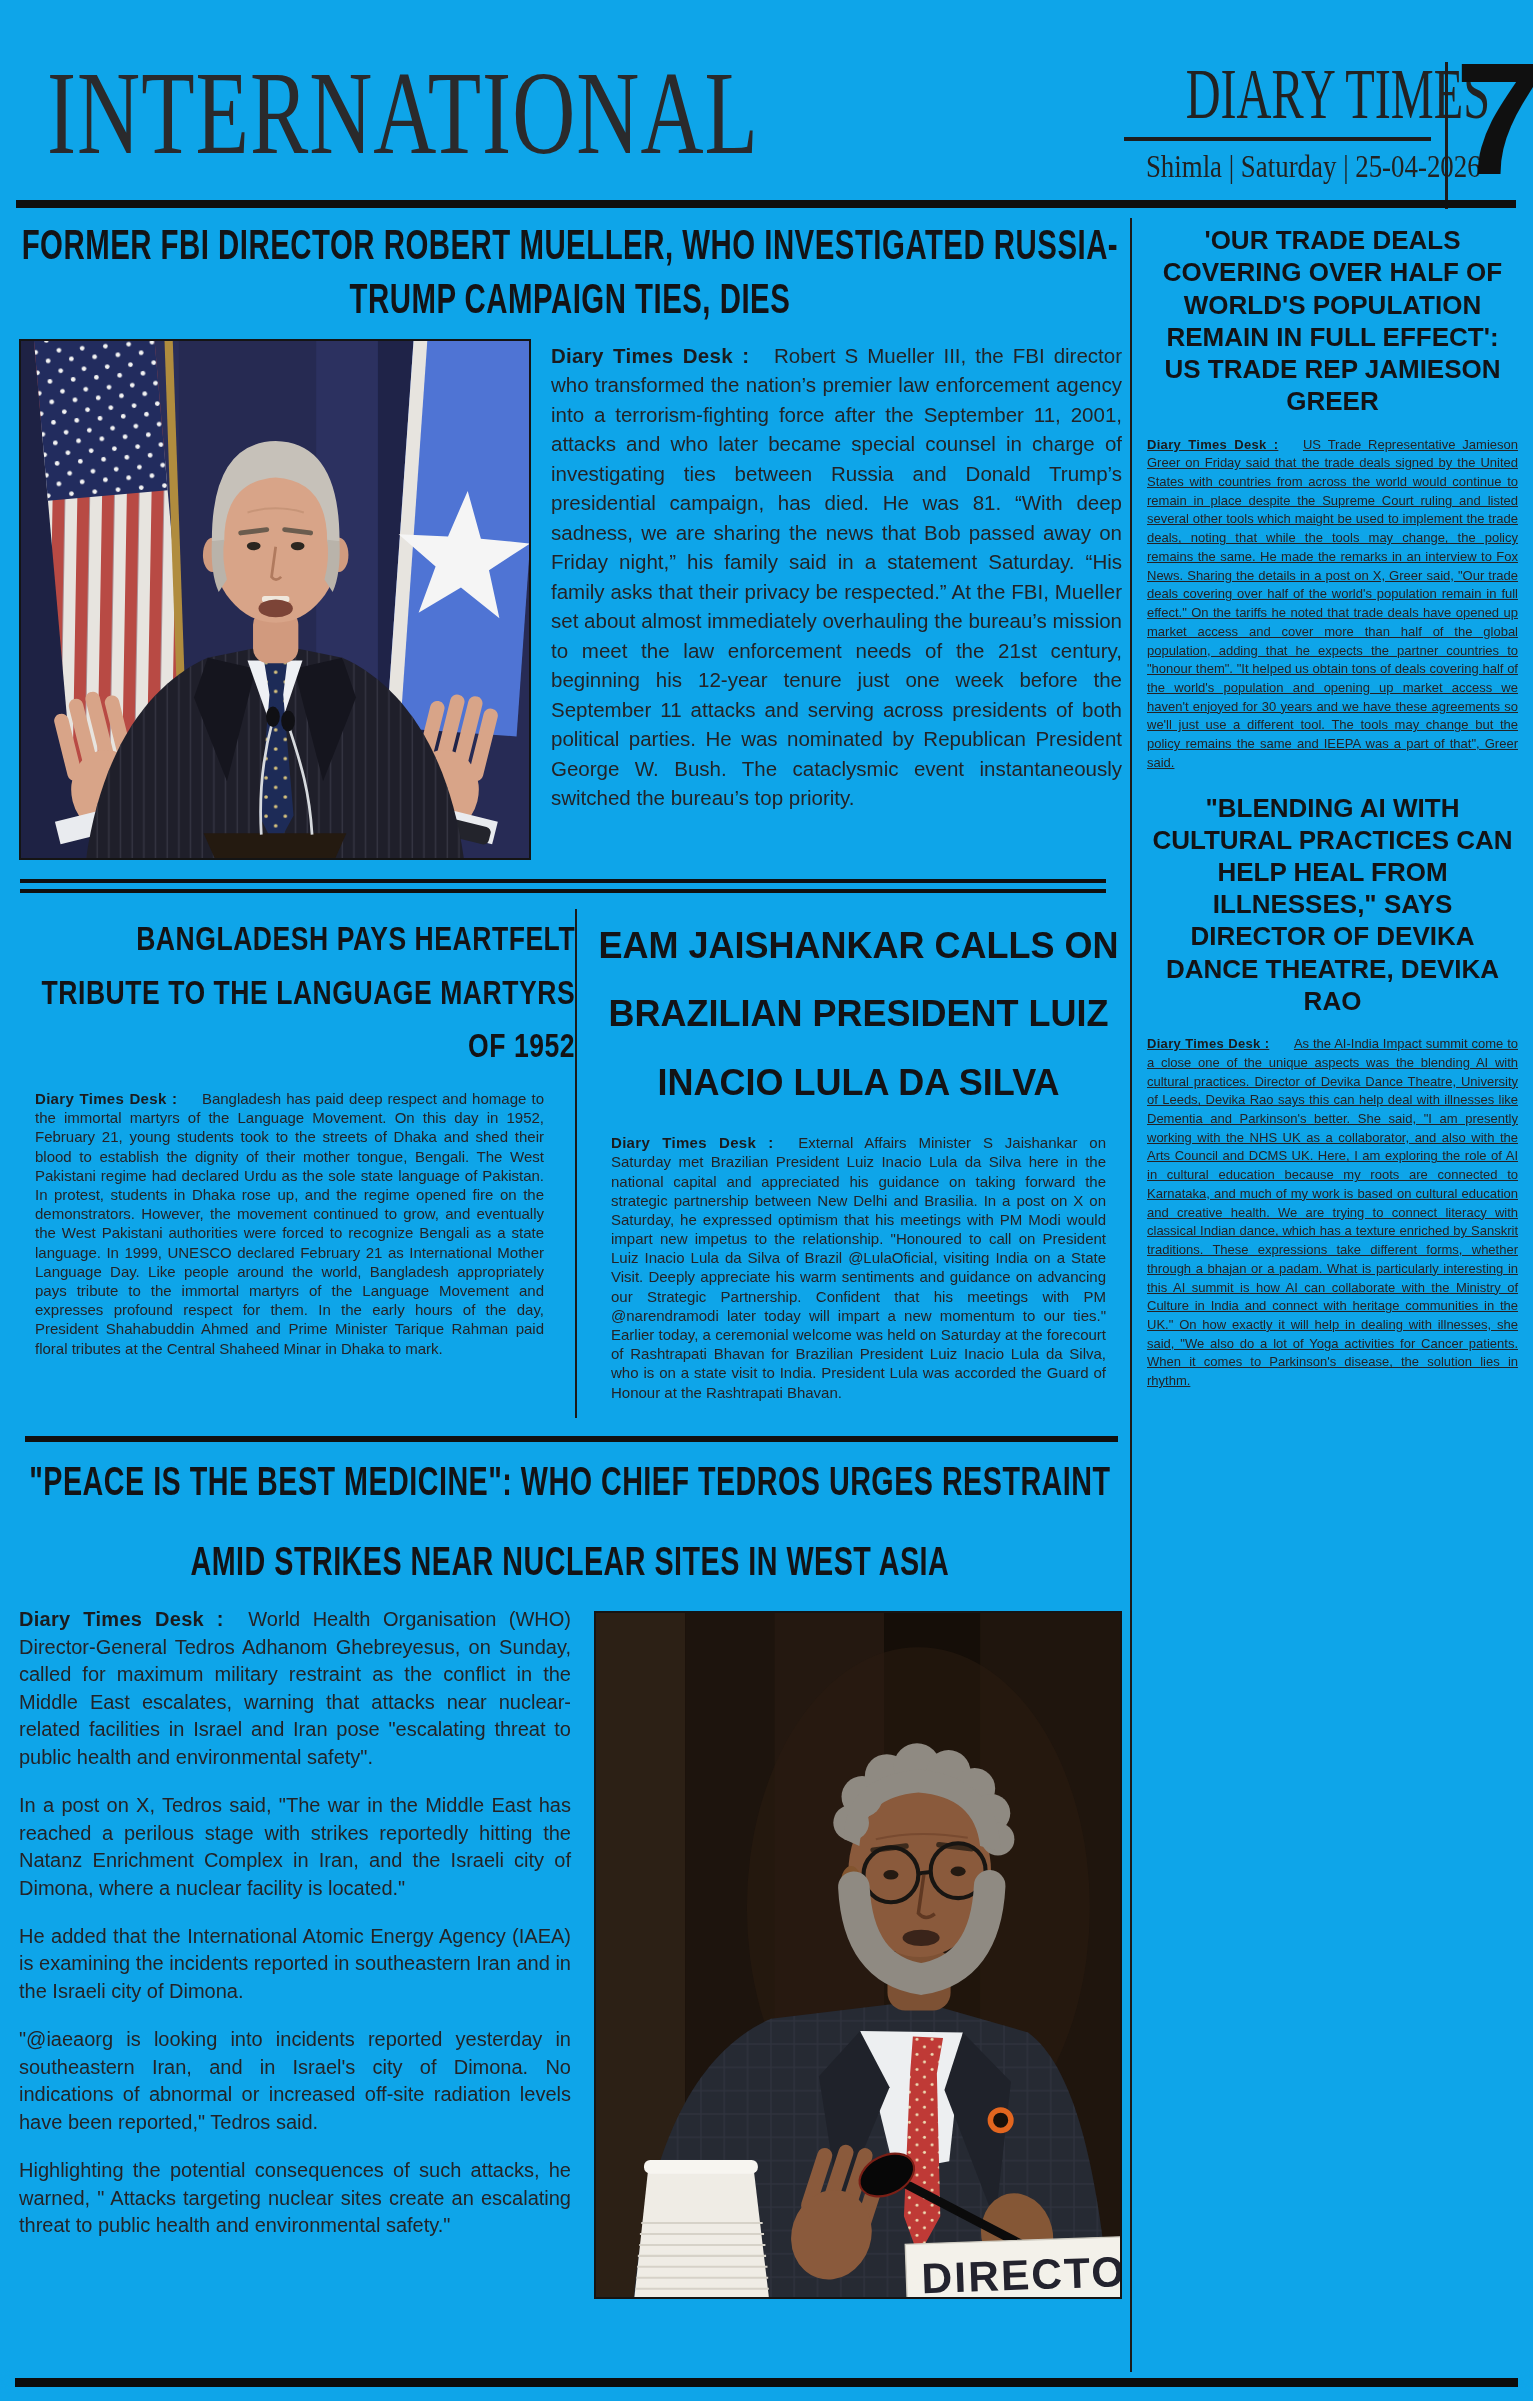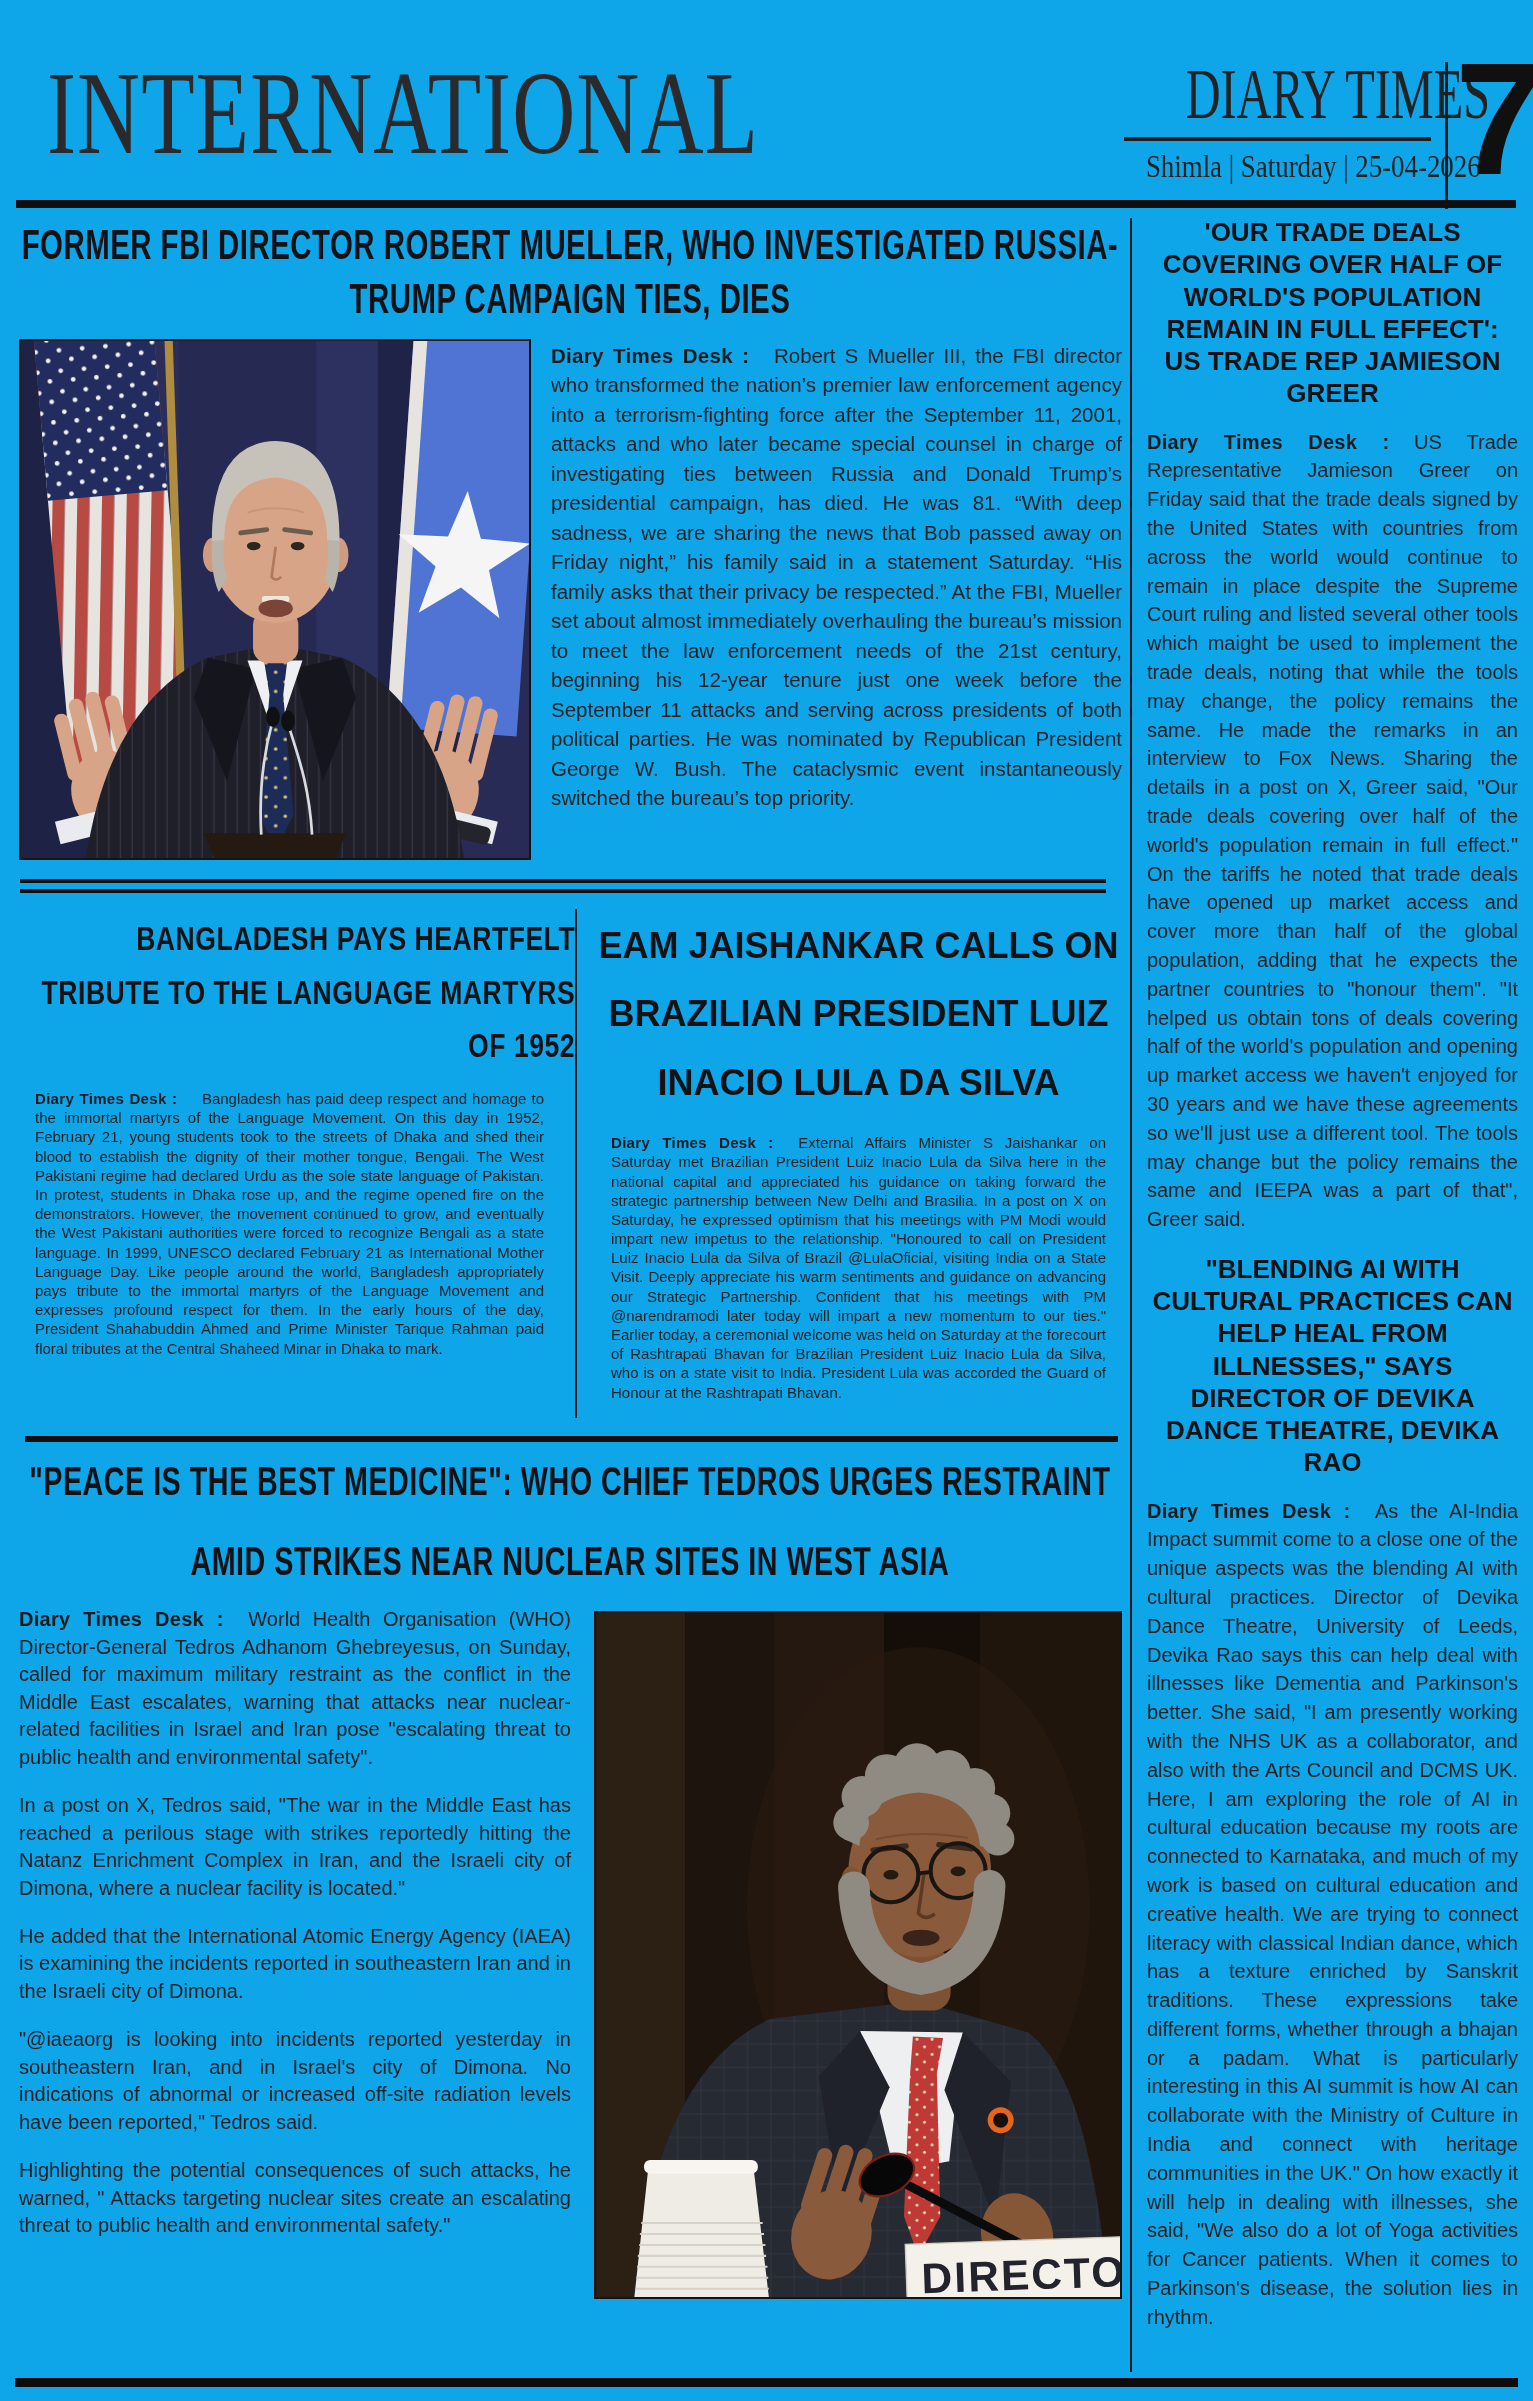--- a/index.html
+++ b/index.html
@@ -15,21 +15,21 @@
   .mast-rule{height:4.1px;background:#1d1d1d;margin:6.8px 9.6px 6.8px;}
   .dateline{font-family:"Liberation Serif",serif;font-size:32px;color:#222;display:inline-block;
         transform:scaleX(.84);transform-origin:center;white-space:nowrap;}
   .mast-vline{position:absolute;left:1445px;top:62px;width:3.4px;height:147px;background:#1d1d1d;}
   .page-number{position:absolute;left:1455px;top:40px;width:75px;font-size:159px;font-weight:800;
         line-height:1;color:#101010;text-align:center;}
   .header-rule{position:absolute;left:16.4px;top:200px;width:1500px;height:7.5px;background:#0f0f0f;}
   
   .vdivider-main{position:absolute;left:1130px;top:218px;width:2.1px;height:2154px;background:#1b1b1b;}
   .main-left{position:absolute;left:19px;top:218px;width:1103px;}
-  .right-col{position:absolute;left:1147px;top:208px;width:371px;}
+  .right-col{position:absolute;left:1147px;top:216px;width:371px;}
   .bottom-rule{position:absolute;left:15px;top:2378px;width:1503px;height:9px;background:#0c0c0c;}
   
   .cond-wrap{overflow:visible;margin:0;}
   .cond{display:block;width:1574px;transform:scaleX(.70);transform-origin:left top;
         text-align:center;font-weight:800;color:#131316;letter-spacing:0.7px;}
   .hl-xl .cond{font-size:42px;line-height:1.28;}
   .hl-who .cond{font-size:41px;line-height:1.95;}
   .hl-col{margin:2.7px 0 12.3px;text-align:right;overflow:visible;}
   .hl-col .cond-sm{display:block;width:713px;transform:scaleX(.78);transform-origin:left top;
         font-size:34px;line-height:1.58;font-weight:800;color:#131316;letter-spacing:0.7px;}
@@ -48,21 +48,21 @@
         border-bottom:4.8px solid #101010;box-sizing:border-box;}
   .two-col{display:flex;margin-top:16.4px;align-items:stretch;}
   .col-a{width:556px;padding-right:15px;box-sizing:border-box;}
   .col-b{flex:1;border-left:2.1px solid #1b1b1b;padding-left:18px;}
   .two-col p{font-size:15px;line-height:1.28;text-align:justify;margin:16px;}
   .single-rule{margin:18px 4.1px 0 5.5px;width:1093px;height:6.2px;background:#101010;}
   .who-row{display:flex;gap:23px;margin-top:4.1px;}
   .who-text{width:573px;font-size:20px;line-height:1.38;text-align:justify;}
   .who-text p{margin:0 0 20.5px;}
   .photo-tedros{width:528px;height:688px;margin-top:5.5px;}
-  .right-col p{font-size:20px;line-height:1.44;text-align:justify;margin:0 0 19px;}
+  .right-col p{font-size:13px;line-height:1.44;text-align:justify;margin:0 0 19px;text-decoration:underline;}
   figure{margin:0;}
   svg text{font-family:"Liberation Sans",sans-serif;}
 </style>
 </head>
 <body>
 
 <div class="page">
 
   <header>
     <div class="section-title">INTERNATIONAL</div>

